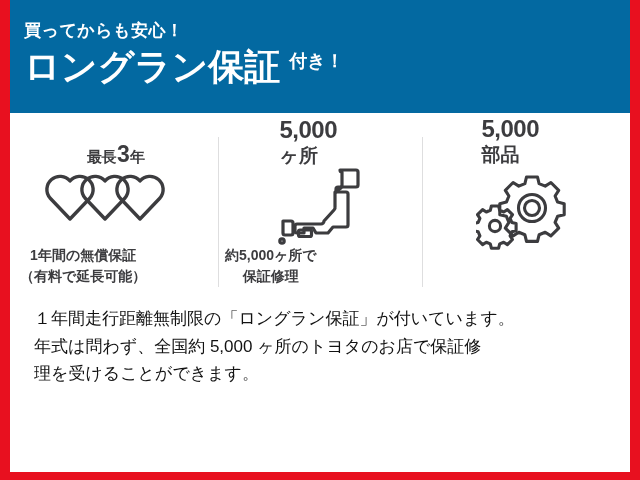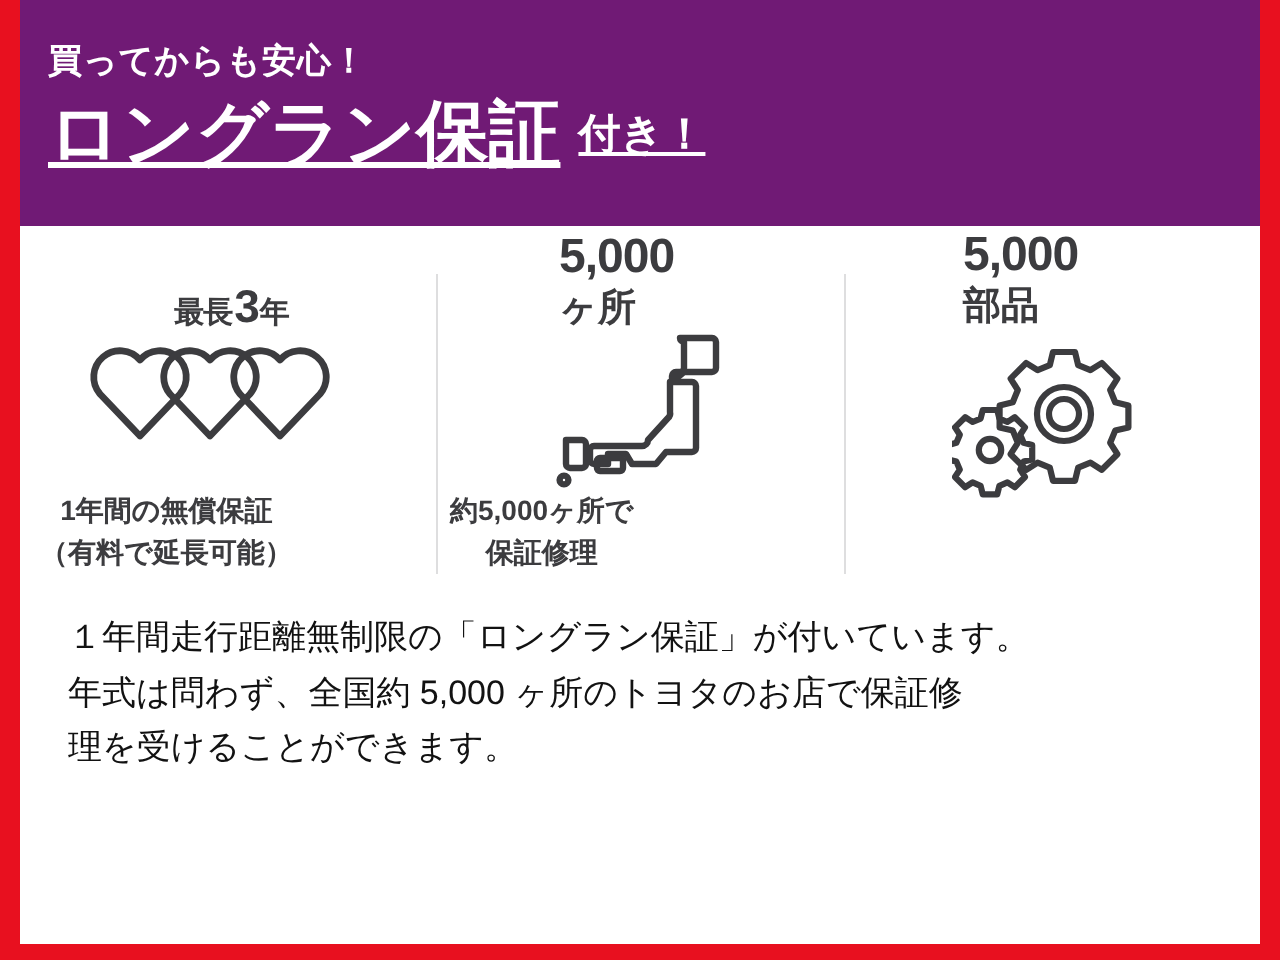--- a/index.html
+++ b/index.html
@@ -27,44 +27,43 @@
     flex-direction: column;
   }
 
   
   .header {
     height: 113px;
     flex: 0 0 113px;
     box-sizing: border-box;
     padding: 22px 0 0 14px;
     color: #ffffff;
-    background: #701a75;
+    background: #0369a1;
   }
   .header-kicker {
     font-size: 17px;
     font-weight: bold;
     letter-spacing: 0.5px;
     line-height: 1.1;
     margin: 0 0 8px 0;
     white-space: nowrap;
   }
   .header-title-row {
     display: flex;
-    align-items: center;
+    align-items: flex-start;
     white-space: nowrap;
-    text-decoration: underline;
   }
   .header-title {
     font-size: 36px;
     font-weight: bold;
     line-height: 1.0;
     letter-spacing: 0px;
   }
   .header-title-suffix {
-    font-size: 21px;
+    font-size: 18px;
     font-weight: bold;
     margin-left: 9px;
     letter-spacing: 0px;
   }
 
   
   .body {
     background: #ffffff;
     flex: 1 1 auto;
     box-sizing: border-box;

